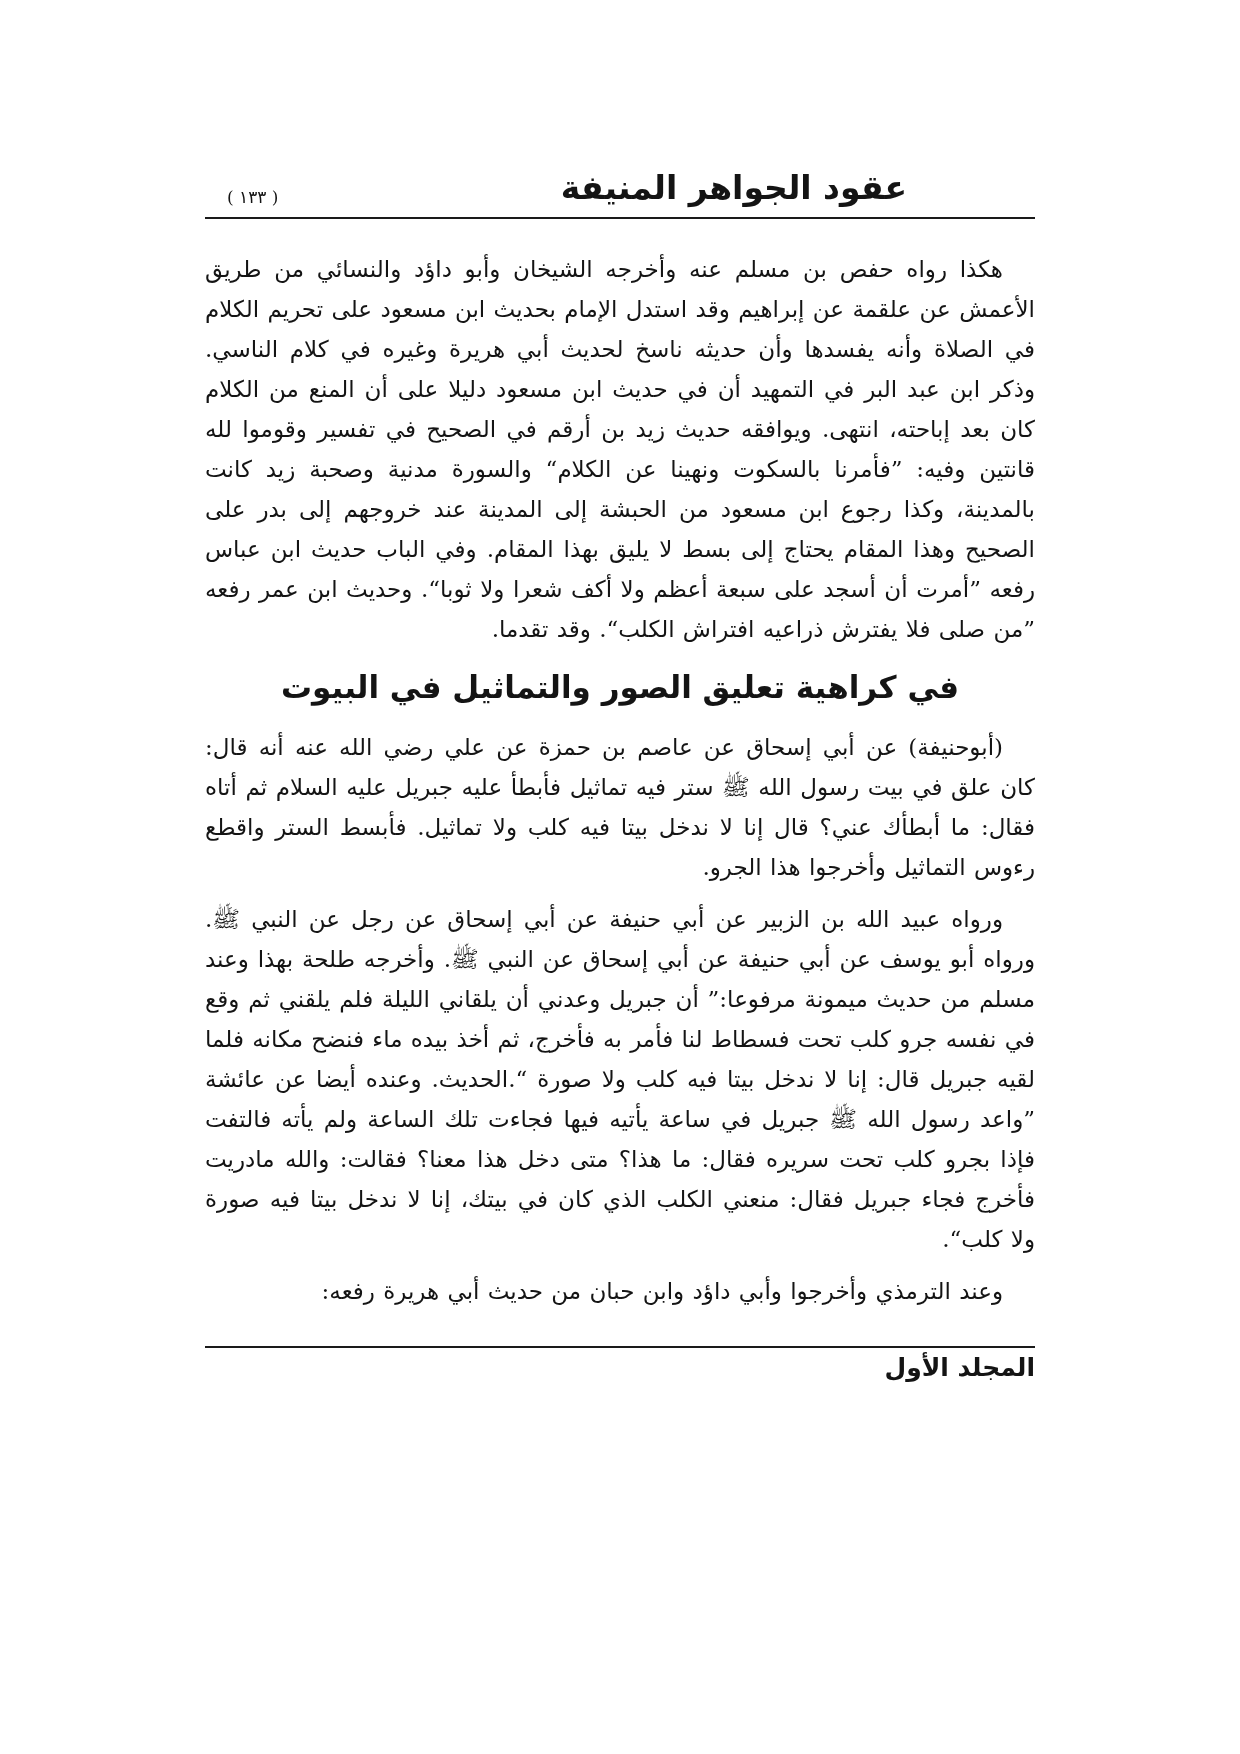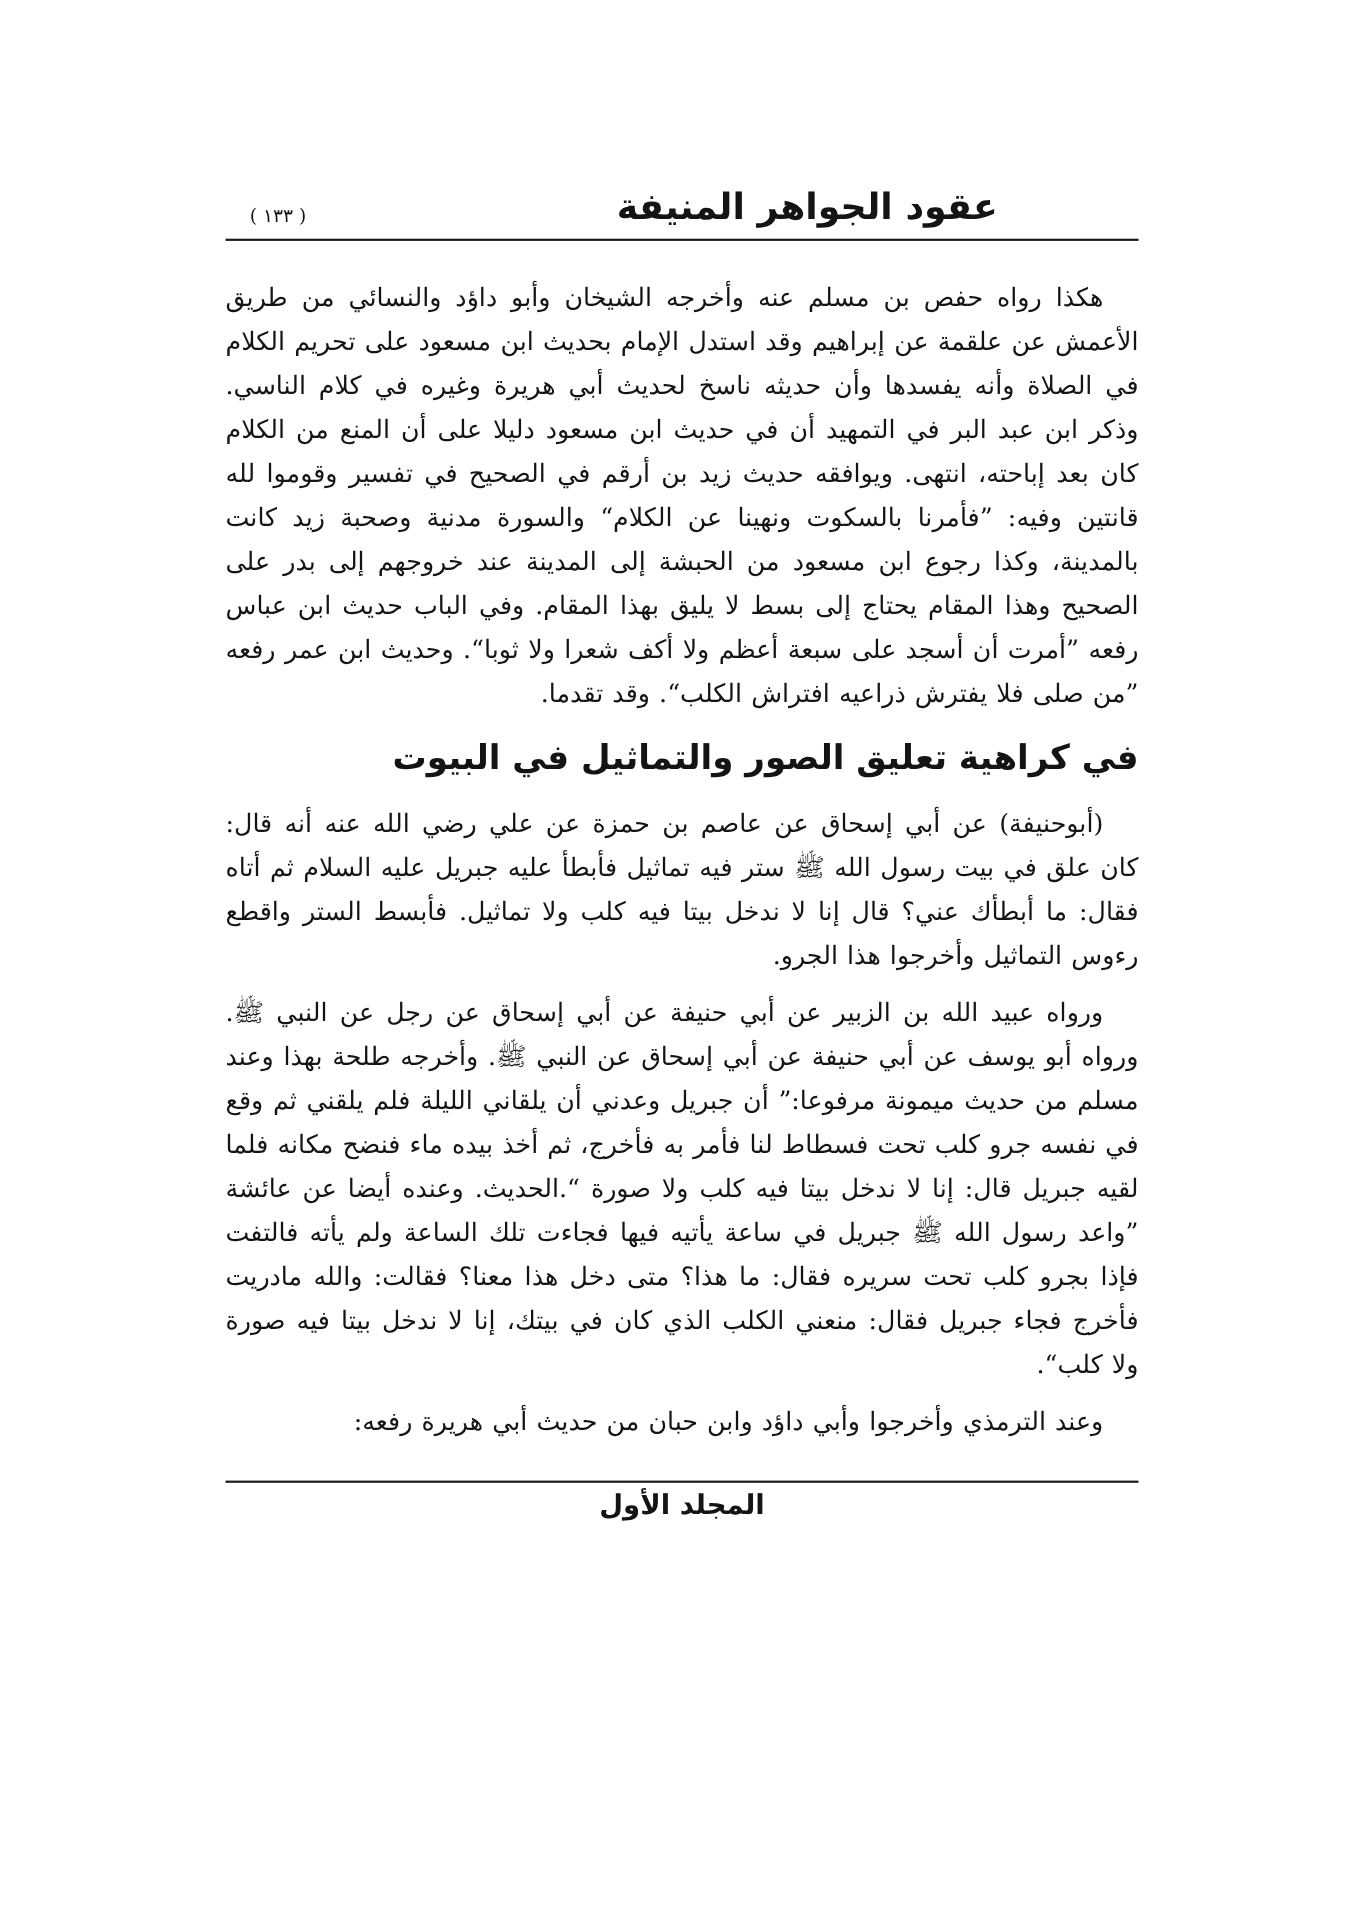--- a/index.html
+++ b/index.html
@@ -34,43 +34,42 @@
   .page-number {
     font-size: 17px;
     margin-left: 22px;
     letter-spacing: 2px;
   }
   .header-rule, .footer-rule {
     height: 2px;
     background: #1a1a1a;
   }
   .page-body {
-    padding-top: 12px;
-    margin-top: 20px;
+    padding-top: 30px;
   }
   .para {
     font-size: 23px;
     line-height: 40px;
     text-align: justify;
     margin: 0 0 12px 0;
     text-indent: 32px;
     word-spacing: 1px;
   }
   .section-heading {
     font-size: 31px;
     font-weight: bold;
-    text-align: right;
+    text-align: center;
     margin: 20px 0 22px 0;
   }
   .page-footer {
     position: absolute;
     top: 1346px;
     right: 205px;
     left: 205px;
-    text-align: center;
+    text-align: right;
   }
   .volume-label {
     display: inline-block;
     margin-top: 5px;
     font-size: 25px;
     font-weight: bold;
   }
 </style>
 </head>
 <body>

